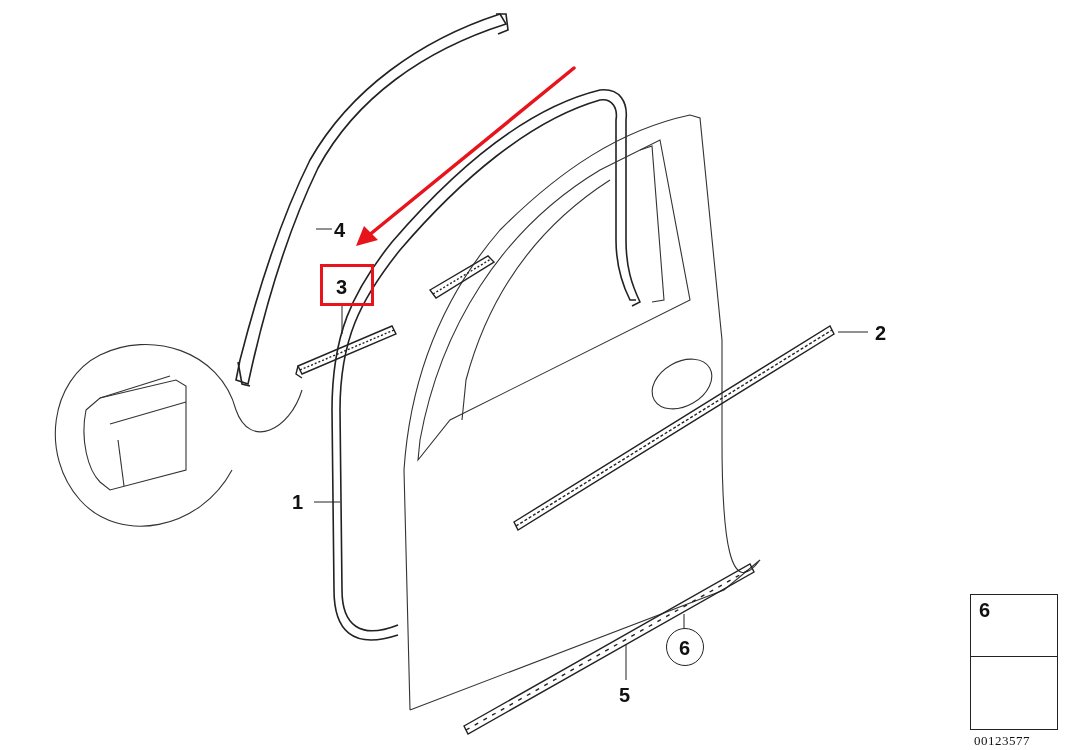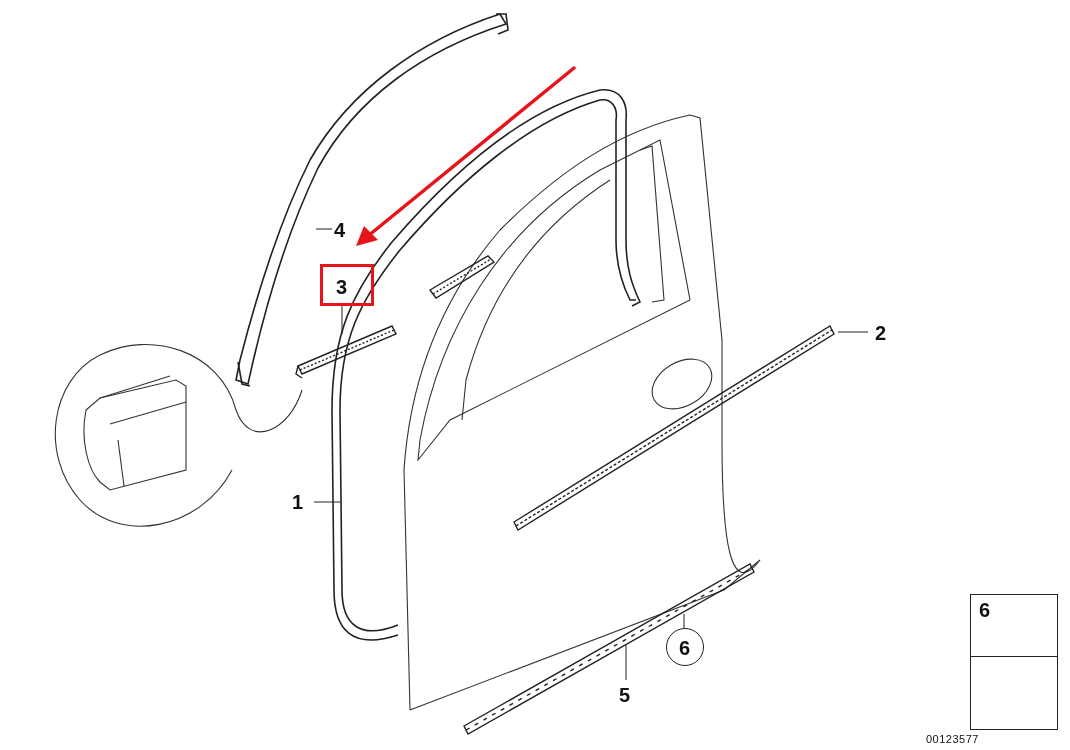--- a/index.html
+++ b/index.html
@@ -4,21 +4,21 @@
   <style>
     html, body { margin: 0; padding: 0; background: #ffffff; }
     body { width: 1070px; height: 750px; position: relative; overflow: hidden; font-family: "Liberation Sans", sans-serif; }
     #diagram { position: absolute; left: 0; top: 0; width: 1070px; height: 750px; }
     .label { position: absolute; font-family: "Liberation Sans", sans-serif; font-weight: bold; font-size: 20px; color: #111; line-height: 1; }
     .highlight-box { position: absolute; left: 320px; top: 264px; width: 54px; height: 42px; border: 3px solid #e8141b; box-sizing: border-box; }
     .circle-label { position: absolute; left: 666px; top: 628px; width: 38px; height: 38px; border: 1.5px solid #222; border-radius: 50%; box-sizing: border-box; }
     .legend { position: absolute; left: 970px; top: 594px; width: 88px; height: 136px; border: 1.5px solid #222; box-sizing: border-box; background: #fff; }
     .legend-top { position: absolute; left: 0; top: 0; width: 100%; height: 62px; border-bottom: 1.5px solid #222; box-sizing: border-box; }
     .legend-num { position: absolute; left: 8px; top: 4px; font-weight: bold; font-size: 20px; color: #111; font-family: "Liberation Sans", sans-serif; }
-    .ref-num { position: absolute; left: 926px; top: 733px; font-size: 11px; color: #111; font-family: Liberation Sans, sans-serif; letter-spacing: 0.5px; }
+    .ref-num { position: absolute; left: 974px; top: 733px; font-size: 13px; color: #111; font-family: Liberation Serif, serif; letter-spacing: 0.5px; }
   </style>
 </head>
 <body>
 
 <svg id="diagram" viewBox="0 0 1070 750" xmlns="http://www.w3.org/2000/svg">
 
   <g fill="none" stroke="#222" stroke-width="1.6">
     <path d="M500,14 C420,40 350,90 310,160 C280,220 258,290 240,360 L236,380 L248,384 L252,366 C268,296 290,226 318,168 C356,98 424,50 506,24 Z"></path>
     <path d="M496,14 L506,14 L508,30 L498,34"></path>
     <path d="M238,362 L242,384 L250,386"></path>

